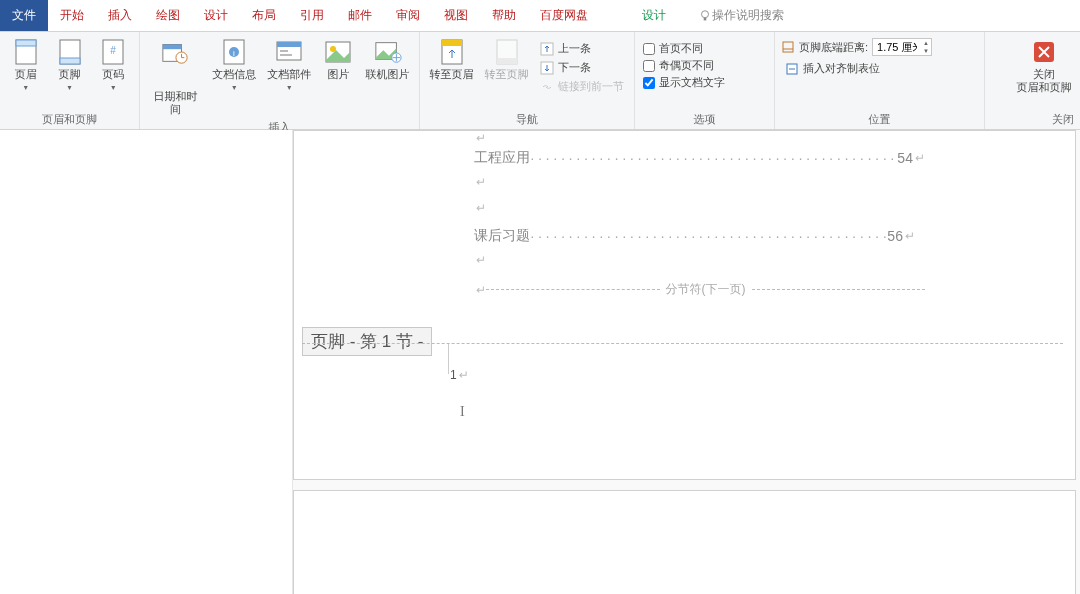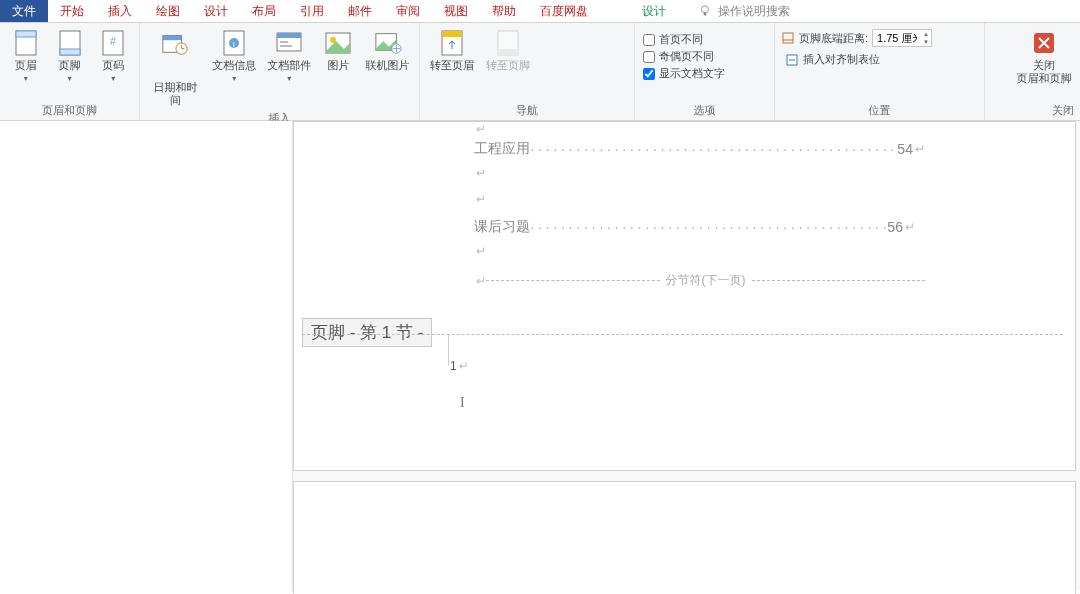--- a/index.html
+++ b/index.html
@@ -1,23 +1,23 @@
 <!DOCTYPE html>
 <html><head>
 <meta charset="utf-8">
 <style>
   * { box-sizing: border-box; margin: 0; padding: 0; }
   body { font-family: "Microsoft YaHei", "Segoe UI", sans-serif; font-size: 12px; color: #444; background: #fff; width: 1080px; height: 594px; overflow: hidden; position: relative; }
 
   
-  .tabbar { display: flex; align-items: stretch; height: 23px; border-bottom: 1px solid #d4d4d4; background: #fff; }
+  .tabbar { display: flex; align-items: stretch; height: 32px; border-bottom: 1px solid #d4d4d4; background: #fff; }
   .tab { padding: 0 12px; display: flex; align-items: center; color: #b91c1c; cursor: pointer; font-size: 12px; }
   .tab.file { background: #2b579a; color: #fff; }
   .tab.contextual { color: #1a9850; }
-  .tellme { display: flex; align-items: center; margin-left: 20px; color: #888; gap: 6px; }
+  .tellme { display: flex; align-items: center; margin-left: 20px; color: #888; gap: 0; }
   .bulb { width: 14px; height: 14px; }
 
   
   .ribbon { display: flex; height: 98px; border-bottom: 1px solid #d4d4d4; background: #f5f6f7; }
   .group { display: flex; flex-direction: column; border-right: 1px solid #e1e1e1; padding: 4px 6px 2px; }
   .group-body { flex: 1; display: flex; align-items: flex-start; gap: 4px; }
   .group-label { text-align: center; font-size: 11px; color: #666; padding-top: 2px; }
   .big-btn { display: flex; flex-direction: column; align-items: center; width: 40px; gap: 2px; cursor: pointer; padding: 2px; }
   .big-btn .ic { width: 28px; height: 28px; display: flex; align-items: center; justify-content: center; }
   .big-btn .lbl { font-size: 11px; text-align: center; line-height: 13px; }
@@ -196,20 +196,42 @@
       </div>
       <div class="big-btn disabled" style="width:52px;opacity:.45;">
         <div class="ic">
             <svg width="24" height="28" viewBox="0 0 24 28">
               <rect x="2" y="2" width="20" height="24" fill="#fff" stroke="#aaa"></rect>
               <rect x="2" y="20" width="20" height="6" fill="#ddd"></rect>
             </svg>
           </div>
         <div class="lbl">转至页脚</div>
       </div>
+      <div class="stack" style="padding-top:4px;">
+        <div class="small-btn">
+          <svg width="14" height="14" viewBox="0 0 14 14">
+              <rect x="1" y="1" width="12" height="12" fill="#fff" stroke="#bbb"></rect>
+              <path d="M7 10 l0 -6 m-2 2 l2 -2 l2 2" stroke="#3c78c0" fill="none"></path>
+            </svg>
+          <span>上一条</span>
+        </div>
+        <div class="small-btn">
+          <svg width="14" height="14" viewBox="0 0 14 14">
+              <rect x="1" y="1" width="12" height="12" fill="#fff" stroke="#bbb"></rect>
+              <path d="M7 4 l0 6 m-2 -2 l2 2 l2 -2" stroke="#3c78c0" fill="none"></path>
+            </svg>
+          <span>下一条</span>
+        </div>
+        <div class="small-btn disabled">
+          <svg width="14" height="14" viewBox="0 0 14 14">
+              <path d="M3 7 a3 3 0 0 1 5 0 M6 7 a3 3 0 0 0 5 0" stroke="#ccc" fill="none"></path>
+            </svg>
+          <span>链接到前一节</span>
+        </div>
+      </div>
     </div>
     <div class="group-label">导航</div>
   </div>
 
   <div class="group" style="width:140px;">
     <div class="group-body">
       <div class="stack" style="padding-top:4px;gap:0;">
         <label class="chk">
             <input type="checkbox" style="">
             <span>首页不同</span>

